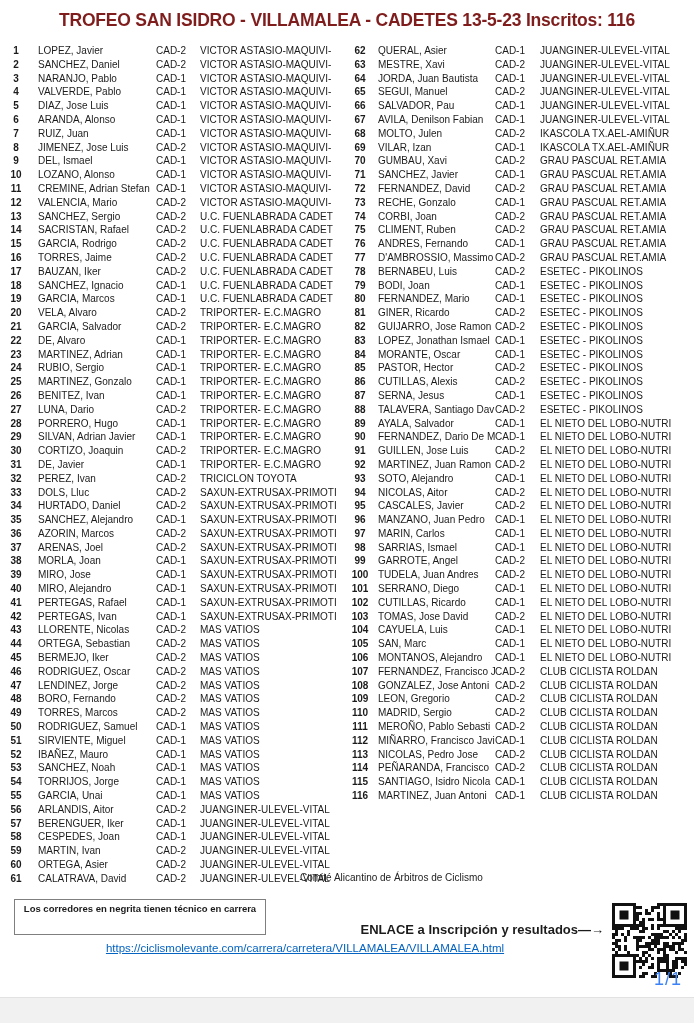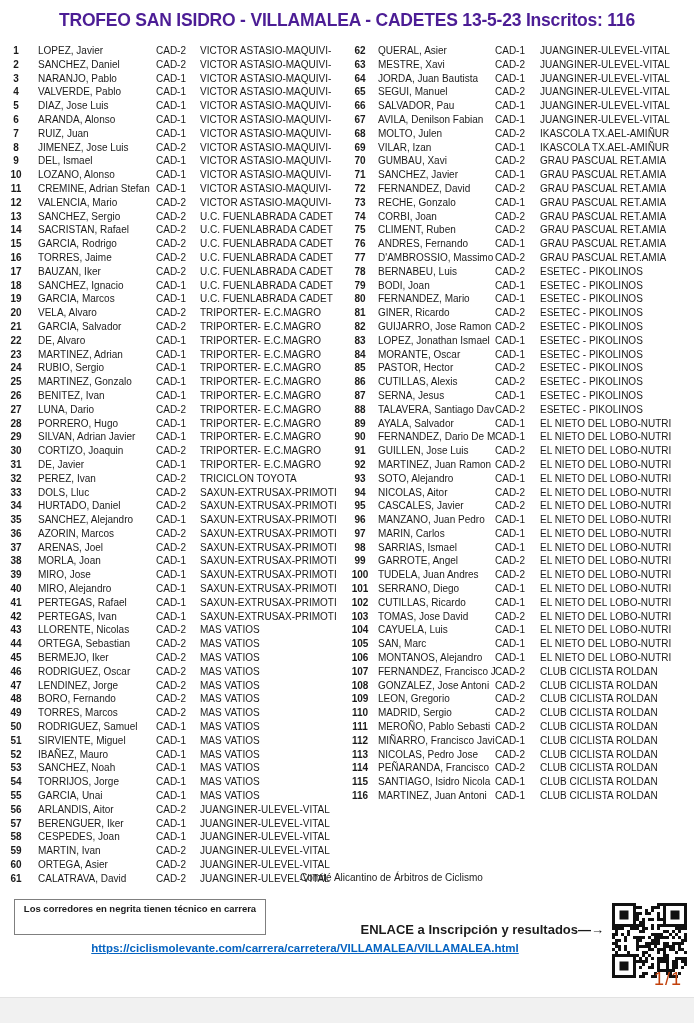--- a/index.html
+++ b/index.html
@@ -37,39 +37,39 @@
   .committee {
     position:absolute; left:300px; top:872px; font-size:10px; color:#222;
     white-space:nowrap;
   }
   .enlace {
     position:absolute; top:922px; right:90px; font-size:13px; font-weight:bold;
     white-space:nowrap;
   }
   .result-link {
     position:absolute; top:942px; left:0; width:610px; text-align:center;
-    font-size:11.5px; font-weight:bold; text-decoration:underline;
+    font-size:11.5px; font-weight:normal; text-decoration:underline;
     white-space:nowrap; cursor:pointer;
   }
   .qr {
     position:absolute; top:903px; right:7px; width:75px; height:75px;
   }
   .page-indicator {
     position:absolute; top:969px; right:12px; font-size:18px; color:#c8c8c8;
     letter-spacing:1px;
   }
   .bottom-strip {
     position:absolute; bottom:0; left:0; width:694px; height:26px;
     background:#f1f1f1; border-top:1px solid #e2e2e2;
   }
 </style>
 </head>
 <body>
 
-<div class="page-title" style="color: #4c1d95; text-align: center;">TROFEO SAN ISIDRO - VILLAMALEA - CADETES 13-5-23 Inscritos: 116</div>
+<div class="page-title" style="color: #7f1d1d; text-align: center;">TROFEO SAN ISIDRO - VILLAMALEA - CADETES 13-5-23 Inscritos: 116</div>
 
 <div class="cols">
   <div class="col col-left" id="col-left">
       <div class="row">
         <span class="cell c-num">1</span>
         <span class="cell gap"></span>
         <span class="cell c-name">LOPEZ, Javier</span>
         <span class="cell c-cat">CAD-2</span>
         <span class="cell c-team">VICTOR ASTASIO-MAQUIVI-</span>
       </div>
@@ -1090,14 +1090,14 @@
       <rect x="20" y="24" width="1" height="1"></rect>
       <rect x="21" y="24" width="1" height="1"></rect>
       <rect x="0.5" y="0.5" width="7" height="7" fill="none" stroke="#111" stroke-width="1"></rect>
       <rect x="2.5" y="2.5" width="3" height="3"></rect>
       <rect x="17.5" y="0.5" width="7" height="7" fill="none" stroke="#111" stroke-width="1"></rect>
       <rect x="19.5" y="2.5" width="3" height="3"></rect>
       <rect x="0.5" y="17.5" width="7" height="7" fill="none" stroke="#111" stroke-width="1"></rect>
       <rect x="2.5" y="19.5" width="3" height="3"></rect>
     </g>
   </svg>
-<div class="page-indicator" style="color: #c2410c;">1/1</div>
+<div class="page-indicator" style="color: #3b82f6;">1/1</div>
 <div class="bottom-strip"></div>
 
 </body></html>

